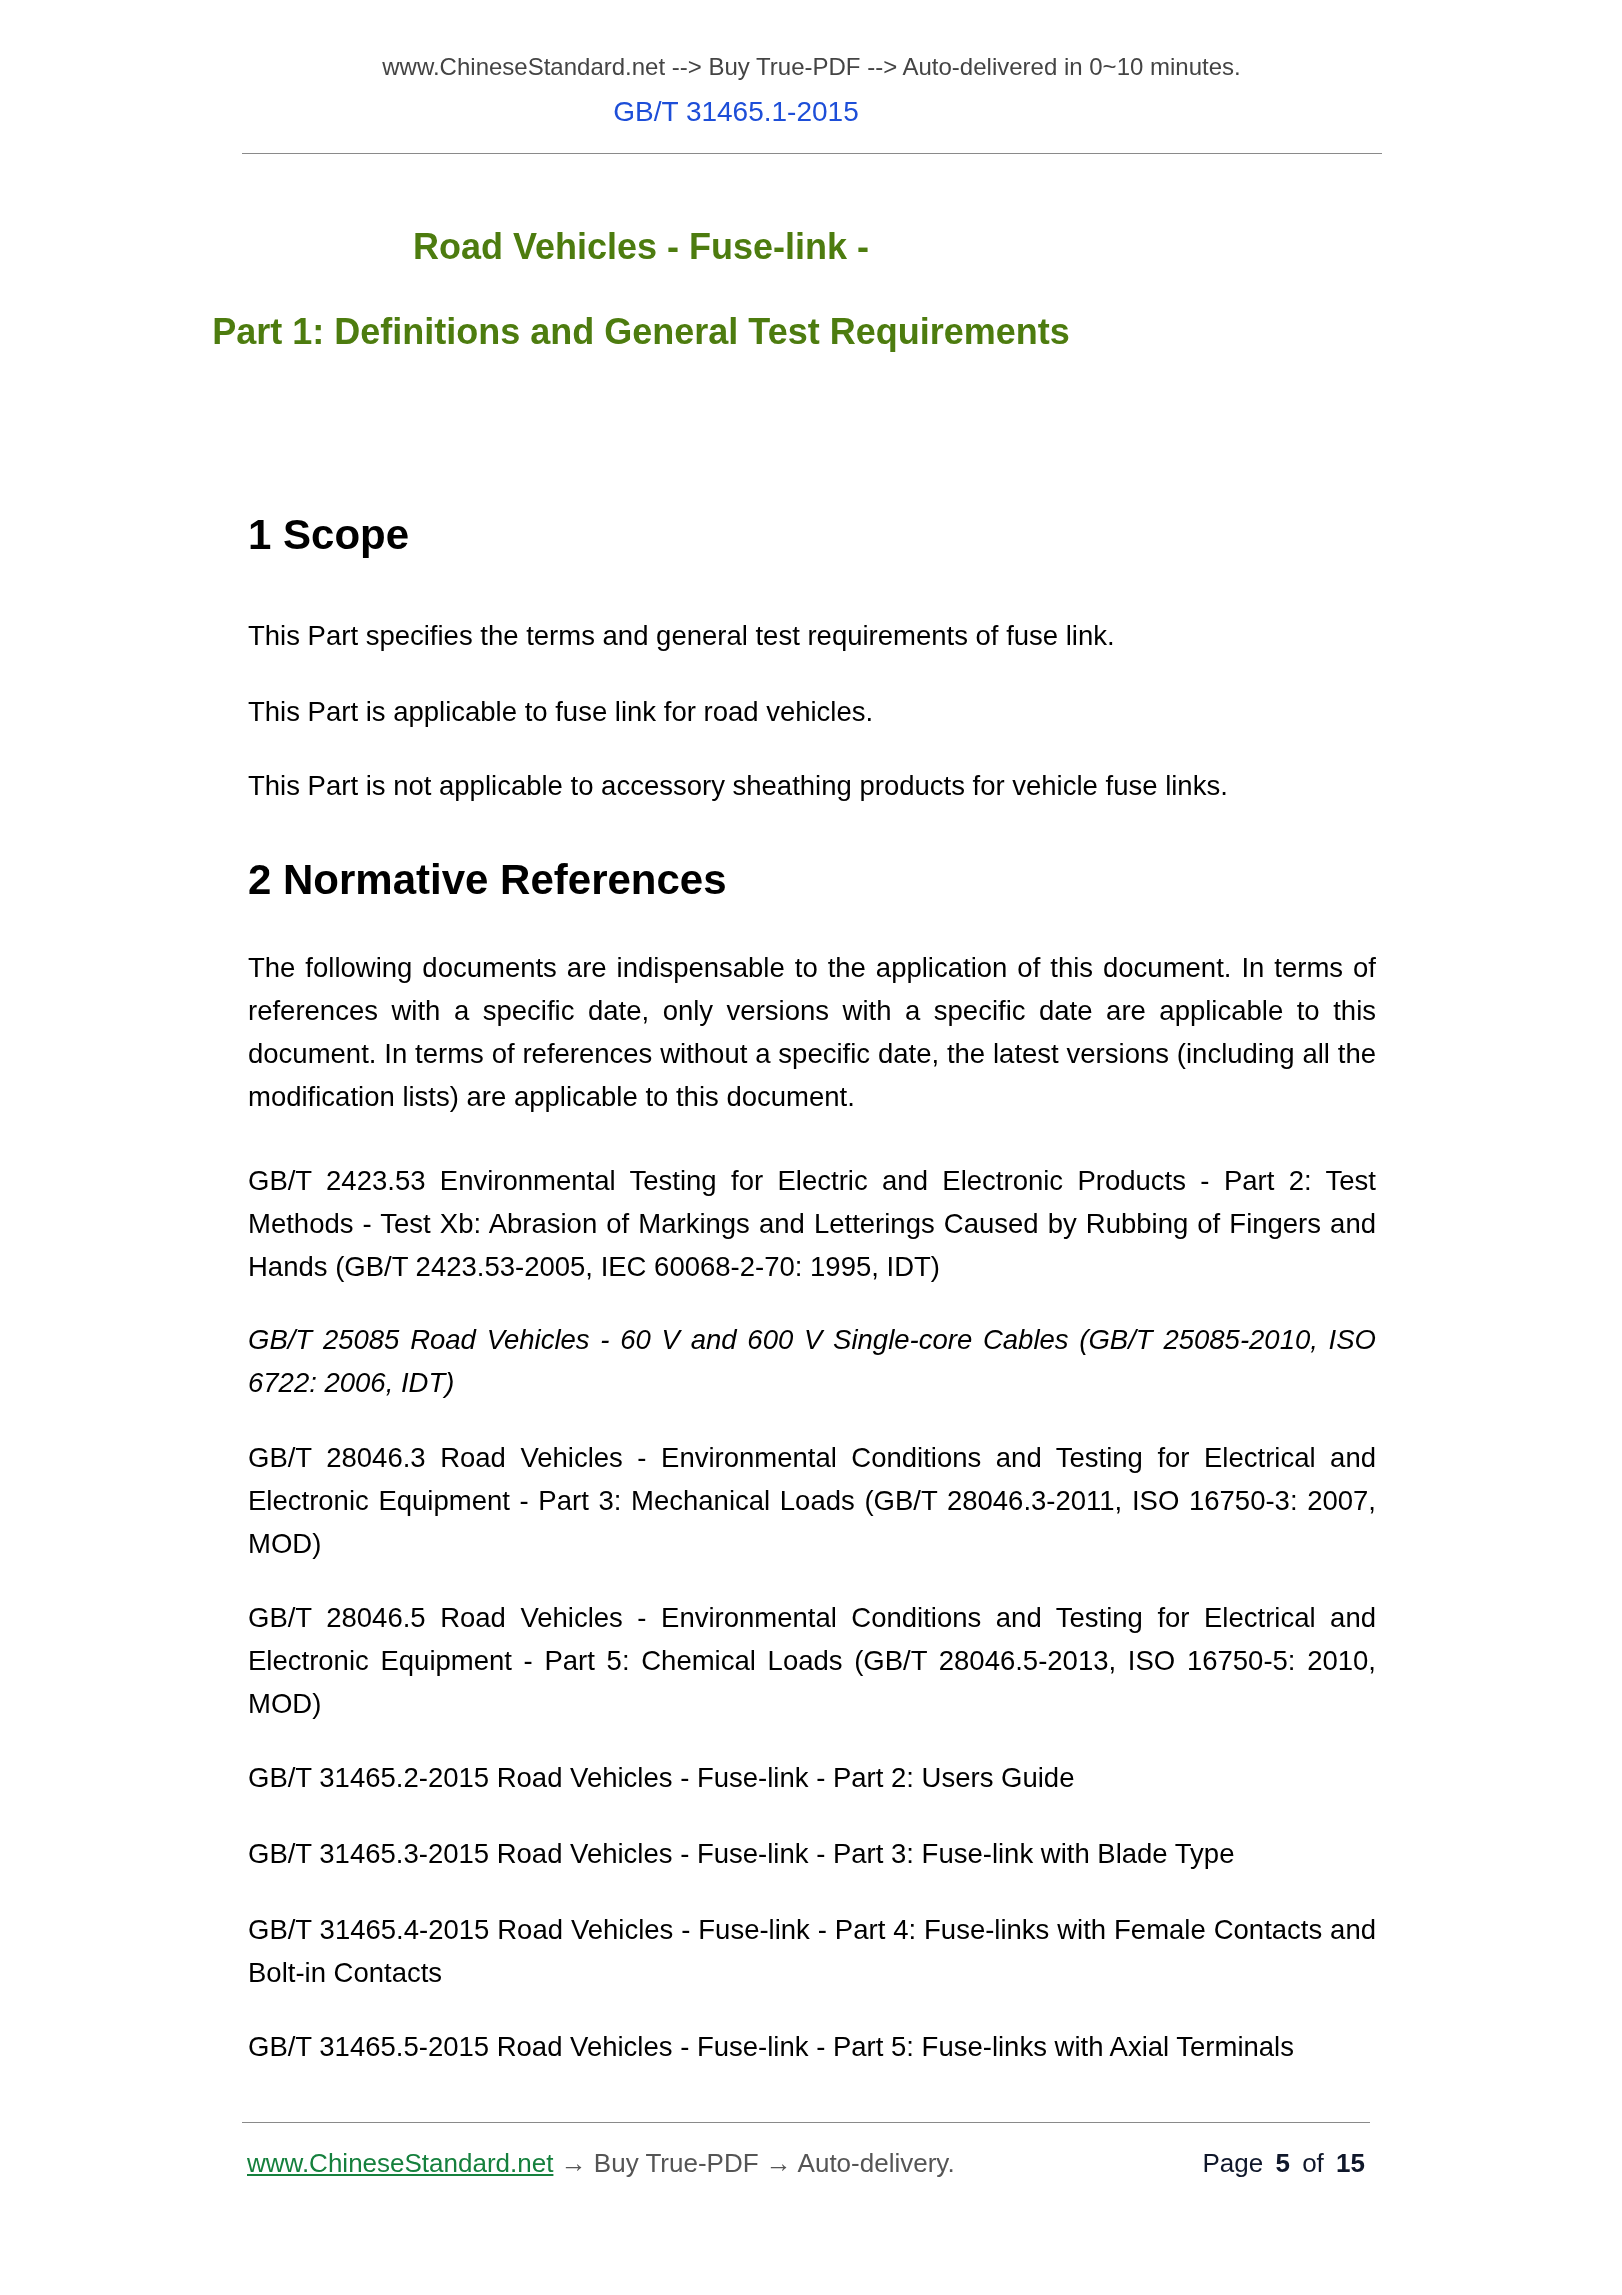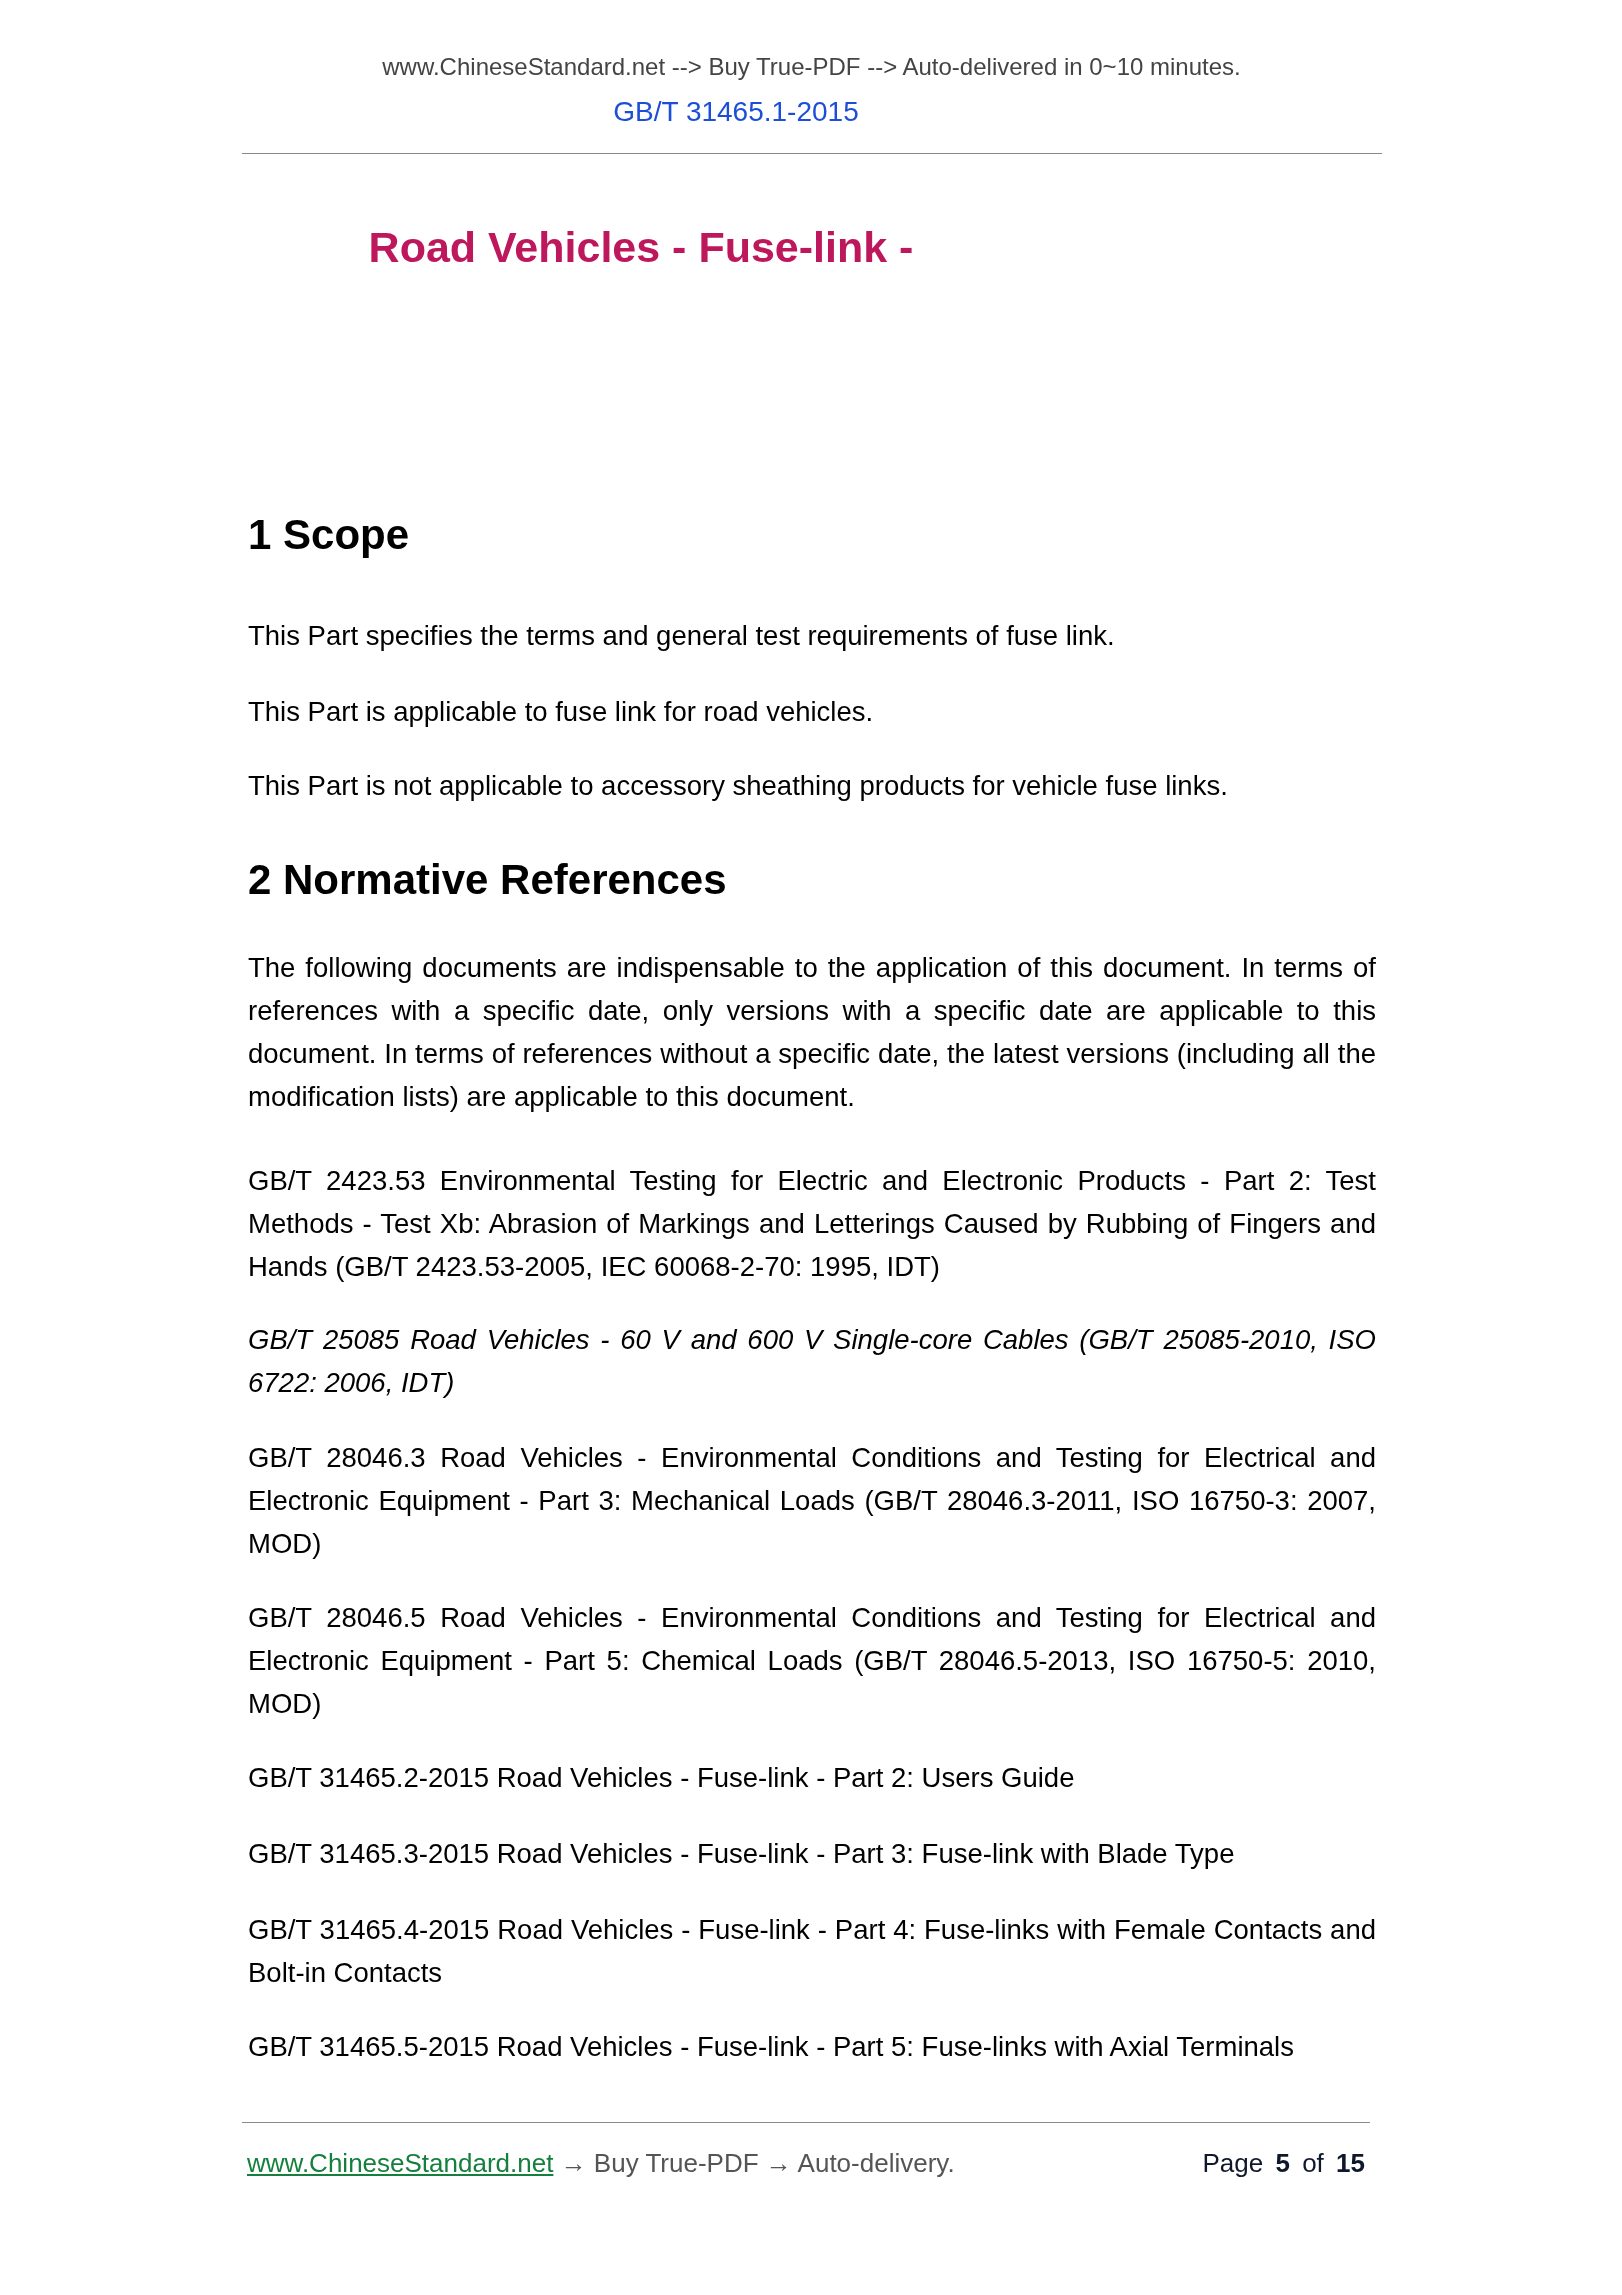--- a/index.html
+++ b/index.html
@@ -8,21 +8,21 @@
   .page { position: absolute; left: 0; top: 0; width: 1623px; height: 2295px; background: #fff; }
 
   .hdr-banner { position: absolute; left: 0; width: 1623px; top: 44px; text-align: center;
                 font-size: 24px; line-height: 45px; color: #444444; white-space: nowrap; }
   .hdr-code { position: absolute; left: 0; width: 1472px; top: 94px; text-align: center;
               font-size: 28px; line-height: 35px; color: #1d4ed8; }
   .hdr-rule { position: absolute; left: 242px; width: 1140px; top: 153px; height: 0;
               border-top: 1.7px solid #8a8a8a; }
 
   .title { position: absolute; left: 0; width: 1282px; text-align: center; font-weight: bold;
-           font-size: 43px; line-height: 50px; color: #be185d; white-space: nowrap; }
+           font-size: 36px; line-height: 50px; color: #4d7c0f; white-space: nowrap; }
   .title.l1 { top: 222px; }
   .title.l2 { top: 307px; }
 
   .content { position: absolute; left: 248px; width: 1128px; top: 0; }
   .h1 { position: absolute; left: 0; font-weight: bold; font-size: 42px; line-height: 50px; white-space: nowrap; }
   .p { position: absolute; left: 0; width: 1128px; font-size: 27.5px; line-height: 43px;
        text-align: justify; text-align-last: left; }
 
   .ftr-rule { position: absolute; left: 242px; width: 1128px; top: 2122px; height: 0;
               border-top: 1.7px solid #8a8a8a; }
@@ -36,20 +36,21 @@
 </head>
 <body>
 
 <div class="page">
 
   <div class="hdr-banner">www.ChineseStandard.net --&gt; Buy True-PDF --&gt; Auto-delivered in 0~10 minutes.</div>
   <div class="hdr-code">GB/T 31465.1-2015</div>
   <div class="hdr-rule"></div>
 
   <div class="title l1">Road Vehicles - Fuse-link -</div>
+  <div class="title l2">Part 1: Definitions and General Test Requirements</div>
 
   <div class="content">
 
     <div class="h1" style="top:510px;">1 Scope</div>
     <div class="p" style="top:614px;">This Part specifies the terms and general test requirements of fuse link.</div>
     <div class="p" style="top:690px;">This Part is applicable to fuse link for road vehicles.</div>
     <div class="p" style="top:764px;">This Part is not applicable to accessory sheathing products for vehicle fuse links.</div>
 
     <div class="h1" style="top:855px;">2 Normative References</div>
     <div class="p" style="top:946px;">The following documents are indispensable to the application of this document. In terms of references with a specific date, only versions with a specific date are applicable to this document. In terms of references without a specific date, the latest versions (including all the modification lists) are applicable to this document.</div>

